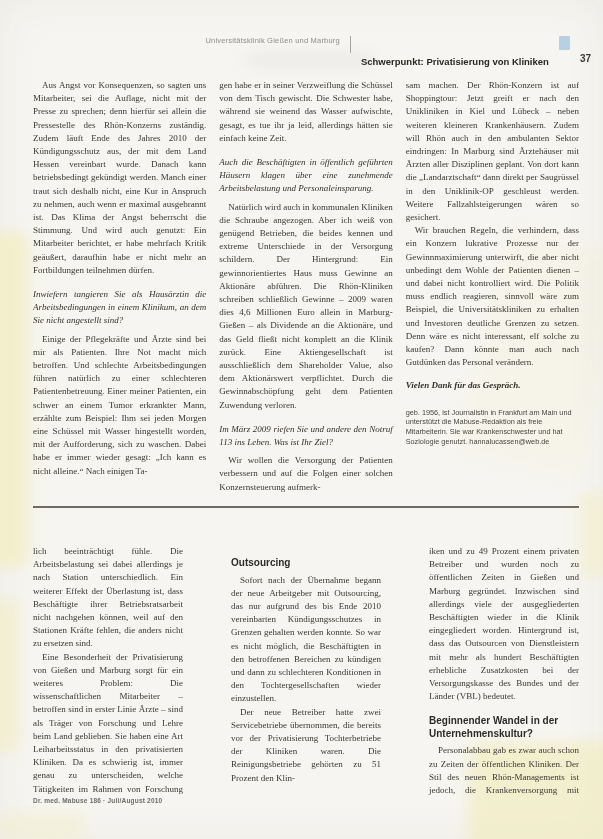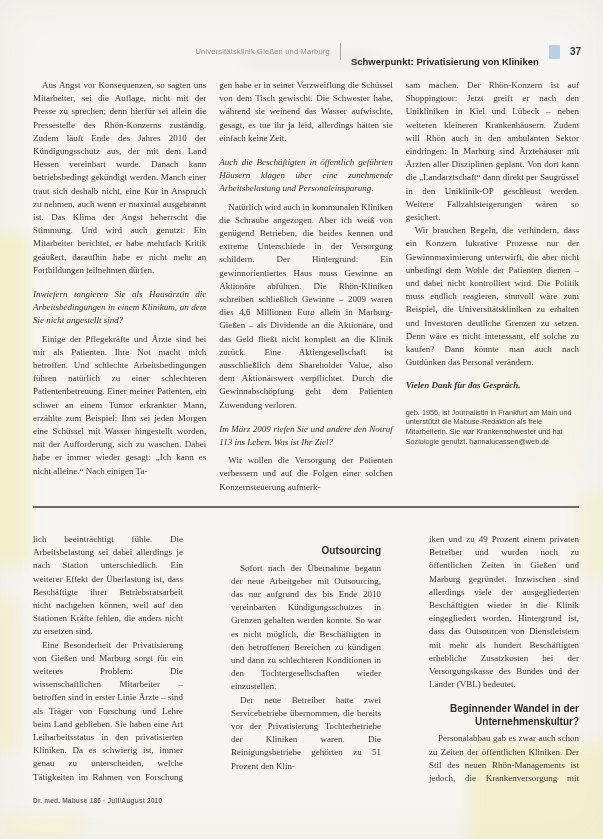--- a/index.html
+++ b/index.html
@@ -10,43 +10,43 @@
   .blob{position:absolute;border-radius:12px;filter:blur(7px);z-index:0;}
   .b1{left:-10px;top:232px;width:38px;height:335px;background:#f3ecb4;opacity:.6;}
   .b2{left:-8px;top:598px;width:28px;height:155px;background:#f3ecb4;opacity:.45;}
   .b3{left:468px;top:742px;width:150px;height:110px;background:#f1ecbd;opacity:.65;}
   .b4{left:578px;top:492px;width:34px;height:85px;background:#f3eec2;opacity:.5;}
   .b5{left:-4px;top:812px;width:90px;height:30px;background:#f3eec2;opacity:.4;}
   .b6{left:482px;top:235px;width:125px;height:235px;background:#f6f0cf;opacity:.22;transform:rotate(14deg);}
   .b7{left:245px;top:52px;width:130px;height:16px;background:#8a8782;opacity:.08;border-radius:8px;}
 
   
-  .header{position:absolute;top:36px;left:0;right:22px;display:flex;justify-content:flex-end;
-          align-items:center;gap:10px;z-index:2;font-family:"Liberation Sans",sans-serif;}
+  .header{position:absolute;top:36px;left:0;right:12px;display:flex;justify-content:flex-end;
+          gap:10px;z-index:2;font-family:"Liberation Sans",sans-serif;}
   .hdr-left{font-size:7.5px;color:#8f8d89;letter-spacing:.2px;}
   .hdr-sep{width:1px;height:17px;background:#a6a4a0;}
   .hdr-right{font-size:9.5px;font-weight:bold;color:#2a2824;margin-top:20px;}
   .hdr-accent{width:11px;height:14px;background:#b7d0e4;border-radius:1px;}
-  .hdr-num{font-size:10px;font-weight:bold;color:#3c3a36;}
+  .hdr-num{font-size:10px;font-weight:bold;color:#3c3a36;margin-top:17px;}
 
   
   .section{position:absolute;left:33px;width:546px;display:flex;gap:13px;overflow:hidden;z-index:1;}
   .sec-top{top:79px;height:428px;}
-  .sec-bottom{top:533px;height:252px;gap:48px;}
+  .sec-bottom{top:545px;height:252px;gap:48px;}
   .col{flex:1;min-width:0;font-size:9px;line-height:13.2px;color:#3b3833;text-align:justify;
        filter:blur(.3px);hyphens:auto;overflow-wrap:break-word;}
   .col p{margin:0;}
   p.ind{text-indent:9px;}
   p.q{font-style:italic;font-weight:normal;margin:11px 0 5px 0;color:#353229;}
   p.thanks{font-style:italic;font-weight:bold;margin-top:10px;color:#353229;}
   .bio{margin-top:15px;font-family:"Liberation Sans",sans-serif;filter:none;text-align:left;}
   .bio-name{font-size:8.5px;font-weight:bold;font-style:italic;color:#33312d;margin:0 0 2px 0;}
   .bio-text{font-size:7.3px;line-height:9.8px;color:#4a4742;margin:0;}
   .subhead{font-family:"Liberation Sans",sans-serif;font-size:10px;font-weight:bold;color:#2e2c28;
-           margin:12px 0 4px 0;line-height:12.5px;text-align:right;}
+           margin:12px 0 4px 0;line-height:12.5px;text-align:left;}
 
   .rule{position:absolute;top:506px;left:33px;width:546px;height:2px;background:#57544e;
         opacity:.85;filter:blur(.3px);z-index:1;}
   .footer{position:absolute;top:797px;left:33px;font-family:"Liberation Sans",sans-serif;
           font-size:6.5px;font-weight:bold;color:#6e6c67;letter-spacing:.2px;z-index:1;}
 </style>
 </head>
 <body>
 
 <div class="page">

